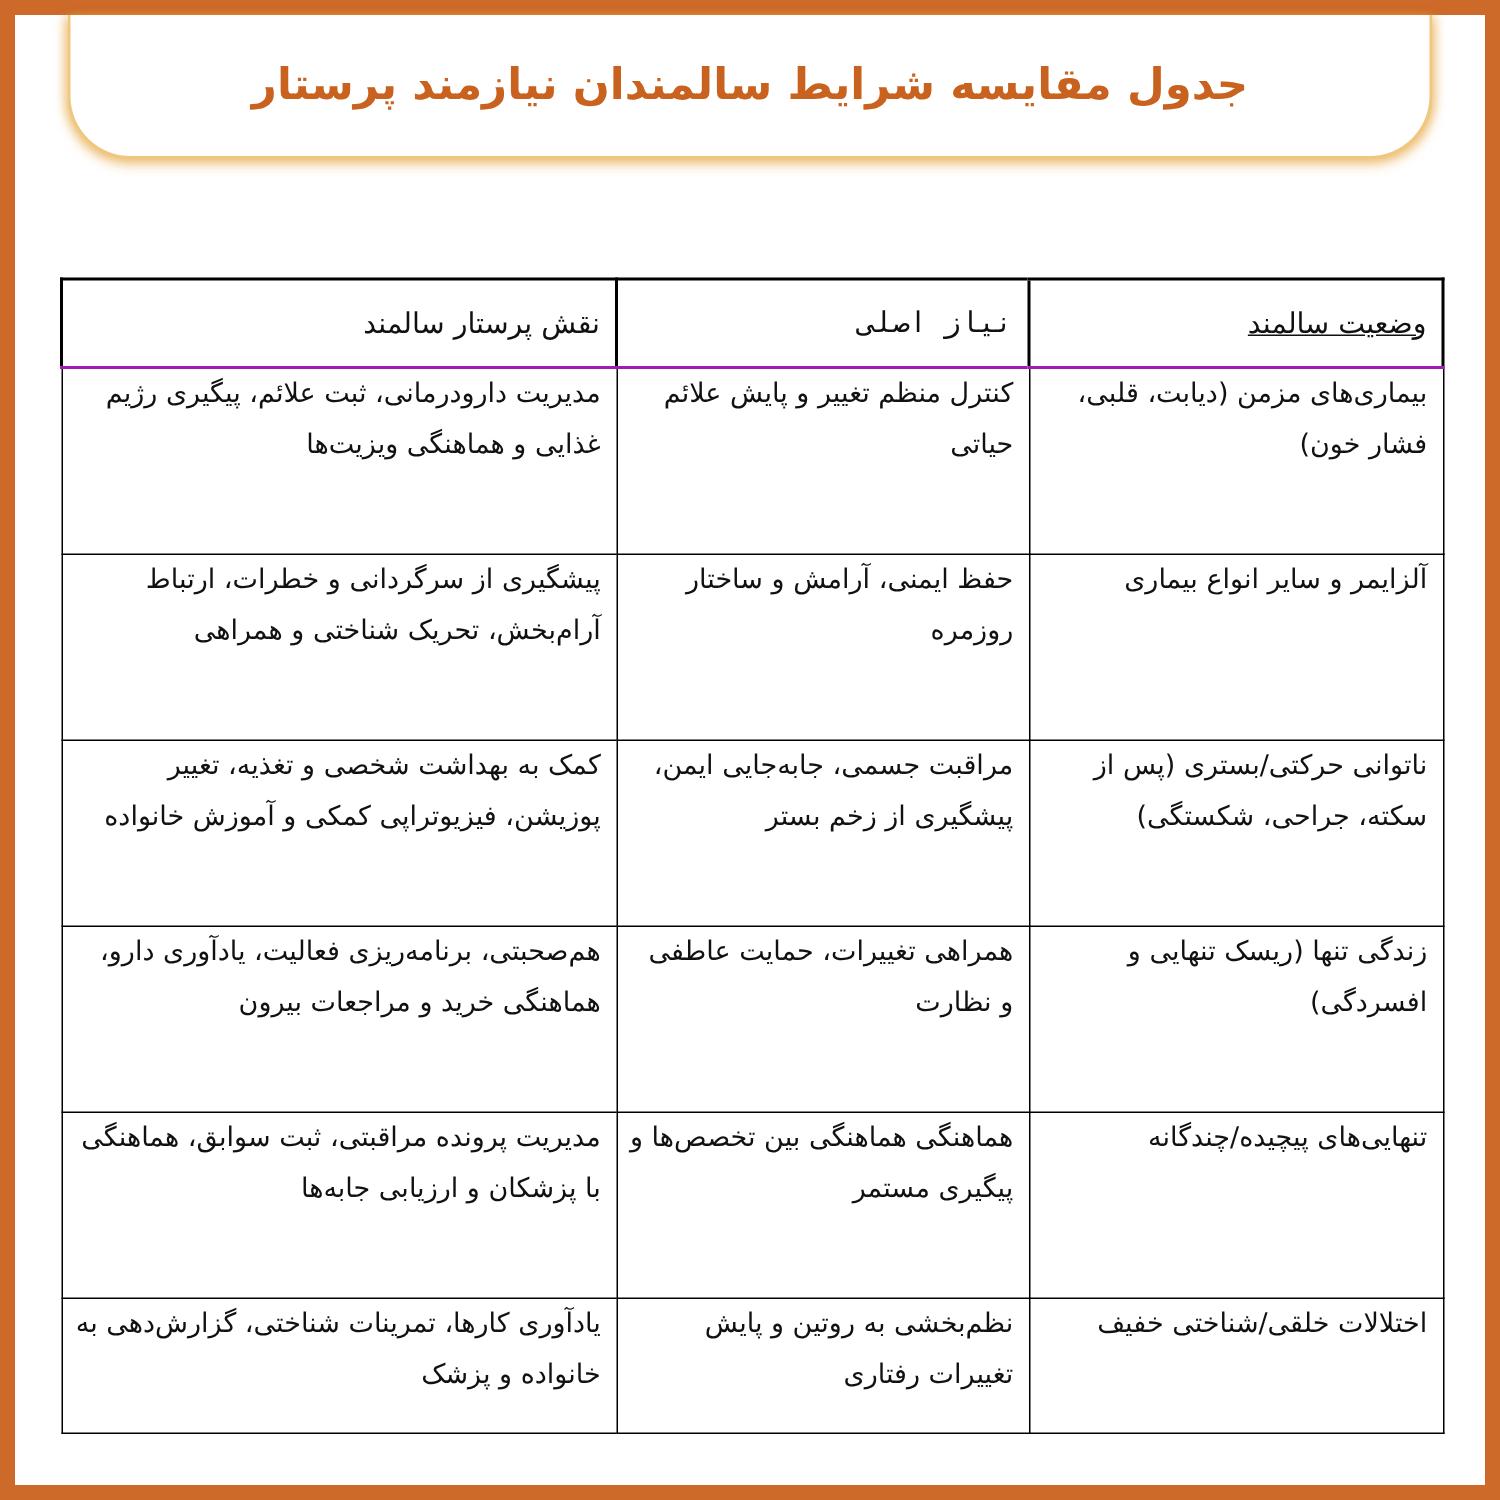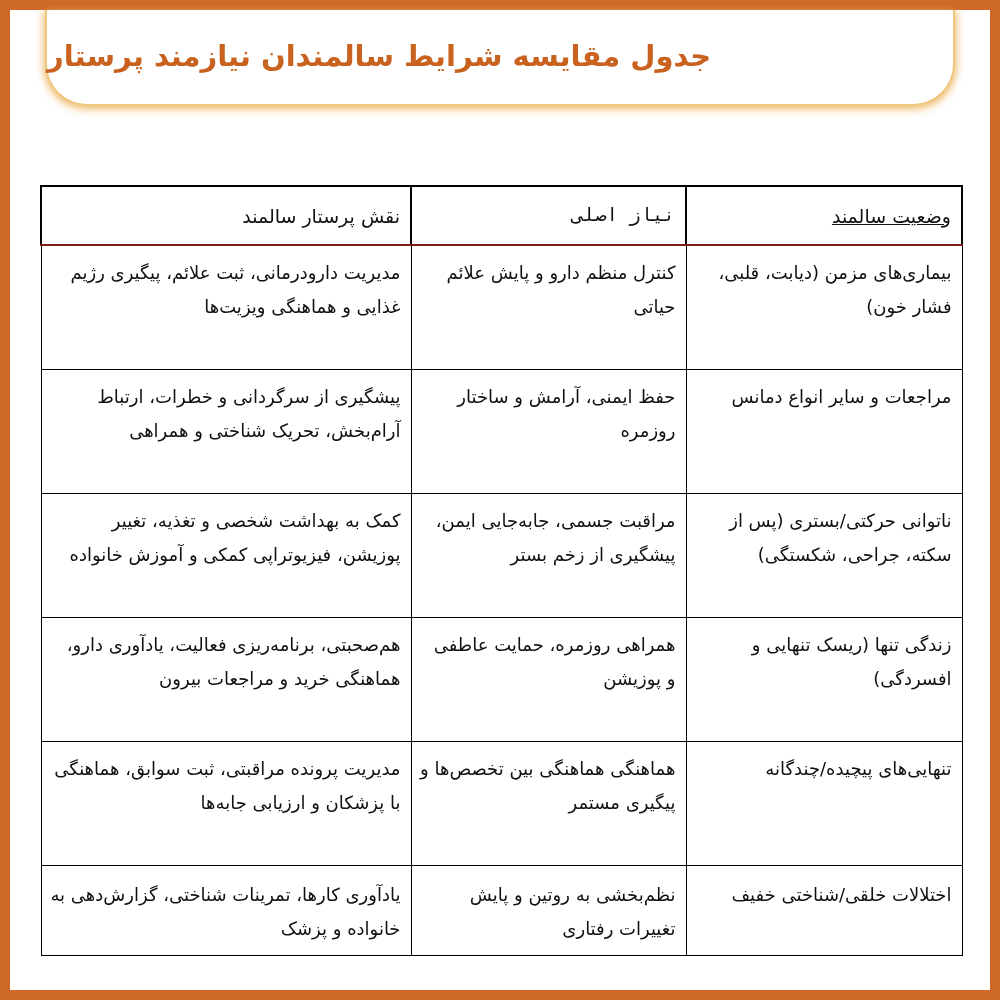--- a/index.html
+++ b/index.html
@@ -20,21 +20,21 @@
   }
   .title-card {
     position: absolute;
     left: 45px; top: 10px;
     width: 910px; height: 96px;
     background: #ffffff;
     border-radius: 0 0 42px 42px;
     border: 2px solid #f0c77e;
     border-top: none;
     box-shadow: 0 4px 8px rgba(232, 168, 70, 0.55), -3px 0 6px rgba(232,168,70,0.35), 3px 0 6px rgba(232,168,70,0.35);
-    display: flex; align-items: center; justify-content: flex-start;
+    display: flex; align-items: center; justify-content: center;
     box-sizing: border-box;
   }
   .title-text {
     direction: rtl;
     color: #c8621e;
     font-size: 29px;
     font-weight: bold;
     font-family: "DejaVu Sans", sans-serif;
     margin-top: -2px;
   }
@@ -53,28 +53,28 @@
     font-size: 18px;
     line-height: 34px;
     color: #111;
     font-weight: normal;
     padding: 0 10px 0 8px;
   }
   table.care th {
     height: 57px;
     vertical-align: middle;
     border-top: 2px solid #000;
-    border-bottom: 2px solid #7f1d1d;
+    border-bottom: 2px solid #a21caf;
     font-size: 19px;
   }
   table.care th:nth-child(1) { border-right: 2px solid #000; text-decoration: underline; }
   table.care th:nth-child(2) { border-left: 2px solid #000; border-right: 2px solid #000; font-family: Liberation Mono, monospace; }
   table.care th:nth-child(3) { border-left: 2px solid #000; }
-  table.care td { height: 124px; padding-top: 10px; box-sizing: border-box; }
-  table.care tr.last td { height: 90px; padding-top: 12px; }
+  table.care td { height: 124px; box-sizing: border-box; }
+  table.care tr.last td { height: 90px; padding-top: 0; }
   col.c1 { width: 276px; }
   col.c2 { width: 275px; }
   col.c3 { width: 370px; }
 </style>
 </head>
 <body>
 
 <div class="frame"></div>
 
 <div class="title-card">
@@ -90,36 +90,36 @@
   <thead>
     <tr>
       <th>وضعیت سالمند</th>
       <th>نیاز اصلی</th>
       <th>نقش پرستار سالمند</th>
     </tr>
   </thead>
   <tbody>
     <tr>
       <td>بیماری‌های مزمن (دیابت، قلبی، فشار خون)</td>
-      <td>کنترل منظم دارو و پایش علائم حیاتی</td>
+      <td>کنترل منظم تغییر و پایش علائم حیاتی</td>
       <td>مدیریت دارودرمانی، ثبت علائم، پیگیری رژیم غذایی و هماهنگی ویزیت‌ها</td>
     </tr>
     <tr>
-      <td>مراجعات و سایر انواع دمانس</td>
+      <td>آلزایمر و سایر انواع بیماری</td>
       <td>حفظ ایمنی، آرامش و ساختار روزمره</td>
       <td>پیشگیری از سرگردانی و خطرات، ارتباط آرام‌بخش، تحریک شناختی و همراهی</td>
     </tr>
     <tr>
       <td>ناتوانی حرکتی/بستری (پس از سکته، جراحی، شکستگی)</td>
       <td>مراقبت جسمی، جابه‌جایی ایمن، پیشگیری از زخم بستر</td>
       <td>کمک به بهداشت شخصی و تغذیه، تغییر پوزیشن، فیزیوتراپی کمکی و آموزش خانواده</td>
     </tr>
     <tr>
       <td>زندگی تنها (ریسک تنهایی و افسردگی)</td>
-      <td>همراهی روزمره، حمایت عاطفی و پوزیشن</td>
+      <td>همراهی تغییرات، حمایت عاطفی و نظارت</td>
       <td>هم‌صحبتی، برنامه‌ریزی فعالیت، یادآوری دارو، هماهنگی خرید و مراجعات بیرون</td>
     </tr>
     <tr>
       <td>تنهایی‌های پیچیده/چندگانه</td>
       <td>هماهنگی هماهنگی بین تخصص‌ها و پیگیری مستمر</td>
       <td>مدیریت پرونده مراقبتی، ثبت سوابق، هماهنگی با پزشکان و ارزیابی جابه‌ها</td>
     </tr>
     <tr class="last">
       <td>اختلالات خلقی/شناختی خفیف</td>
       <td>نظم‌بخشی به روتین و پایش تغییرات رفتاری</td>

